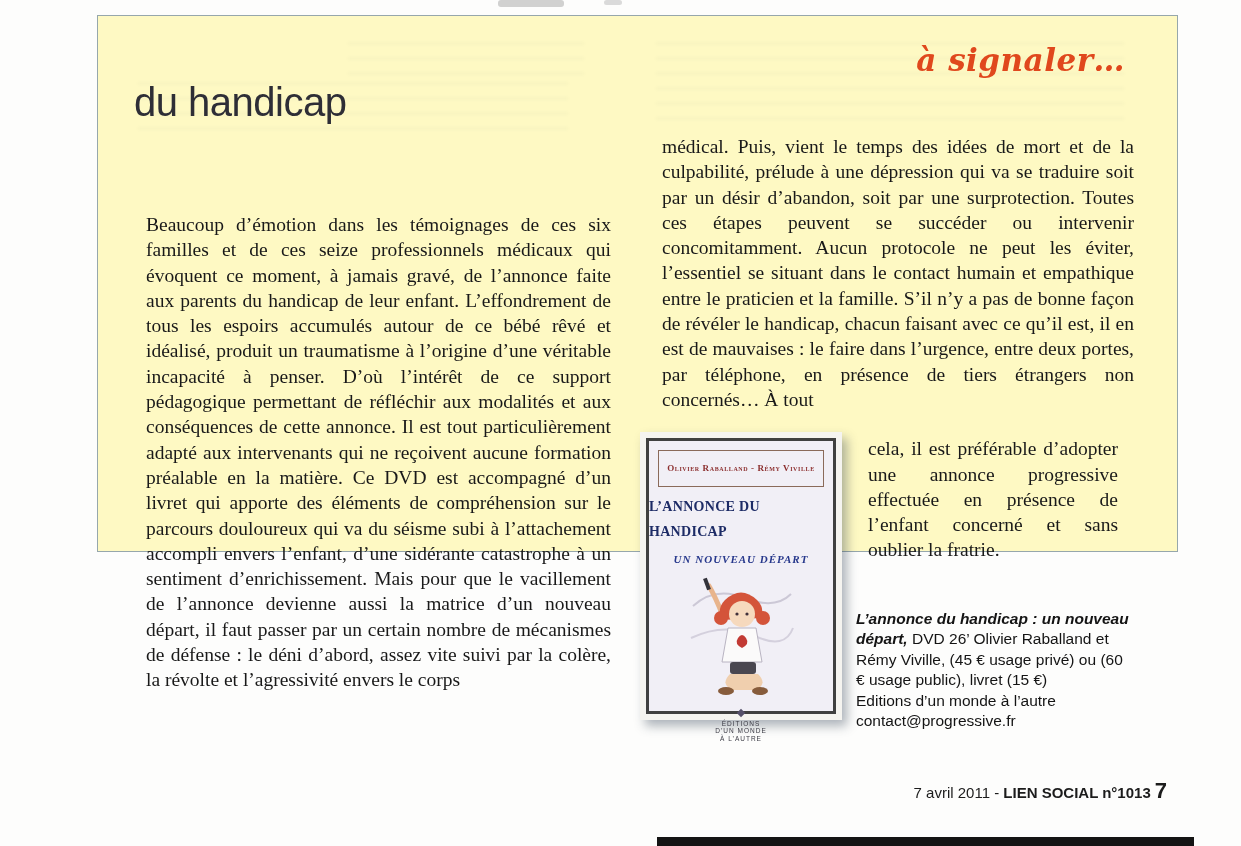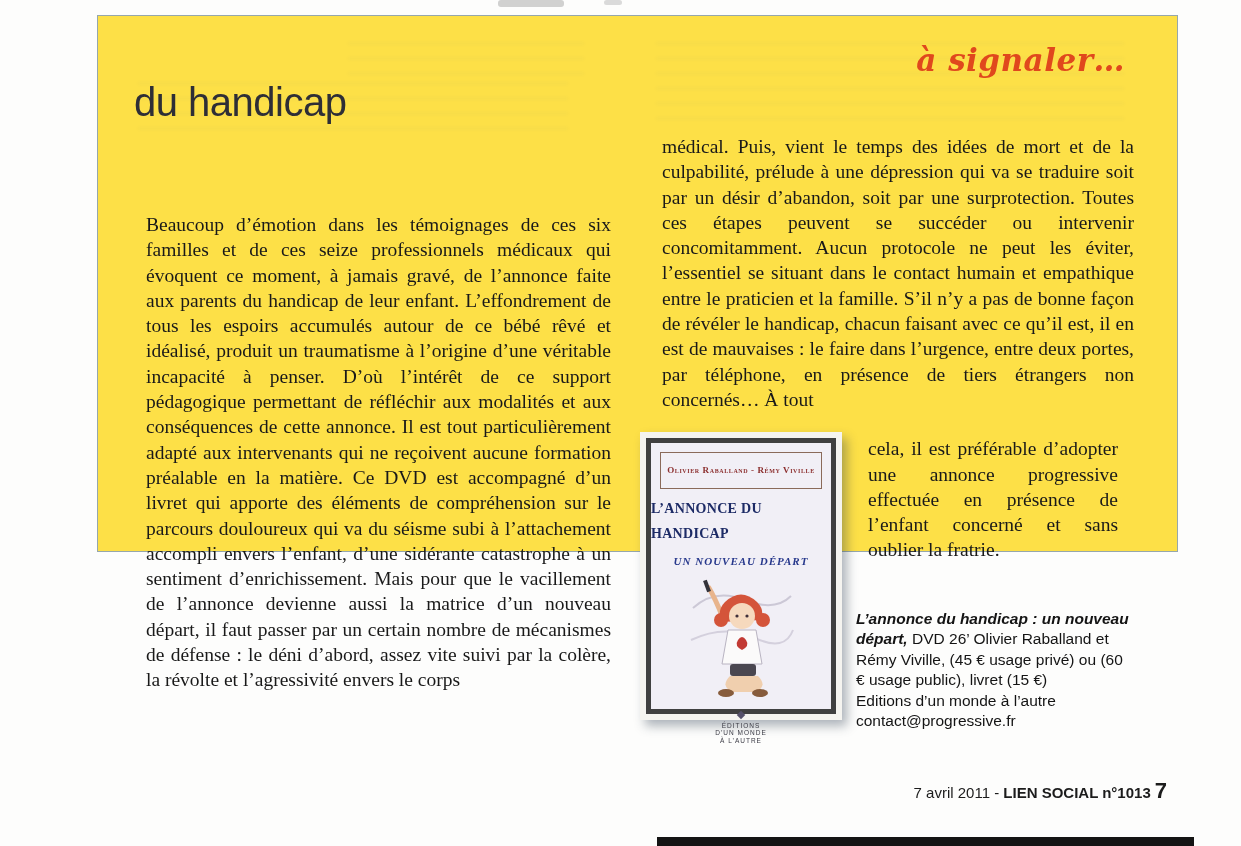--- a/index.html
+++ b/index.html
@@ -9,21 +9,21 @@
     overflow: hidden;
     position: relative;
     font-family: "Liberation Serif", serif;
   }
 
   
   .content-box {
     position: absolute;
     left: 97px; top: 15px;
     width: 1081px; height: 537px;
-    background: #fde047;
+    background: #fef9c3;
     border: 1px solid #96a7ac;
     box-sizing: border-box;
   }
 
   
   .bleed {
     position: absolute;
     background: repeating-linear-gradient(180deg,
       rgba(105,130,120,0.12) 0 3px, transparent 3px 15px);
     filter: blur(1.6px);
@@ -77,21 +77,21 @@
     margin-left: -10px;
     margin-top: 8px;
     background: #f5f4f0;
     padding: 6px;
     box-shadow: 5px 6px 10px rgba(45,60,80,0.38);
     align-self: flex-start;
   }
   .dvd-cover {
     width: 190px; height: 276px;
     background: #f1eff6;
-    border: 5px solid #404040;
+    border: 3px solid #404040;
     box-sizing: border-box;
     display: flex; flex-direction: column;
   }
   .dvd-authors {
     margin: 9px 9px 0;
     border: 1px solid #8a6a5a;
     padding: 5px 2px 4px;
     text-align: center;
     font-family: "Liberation Serif", serif;
     font-variant: small-caps;

